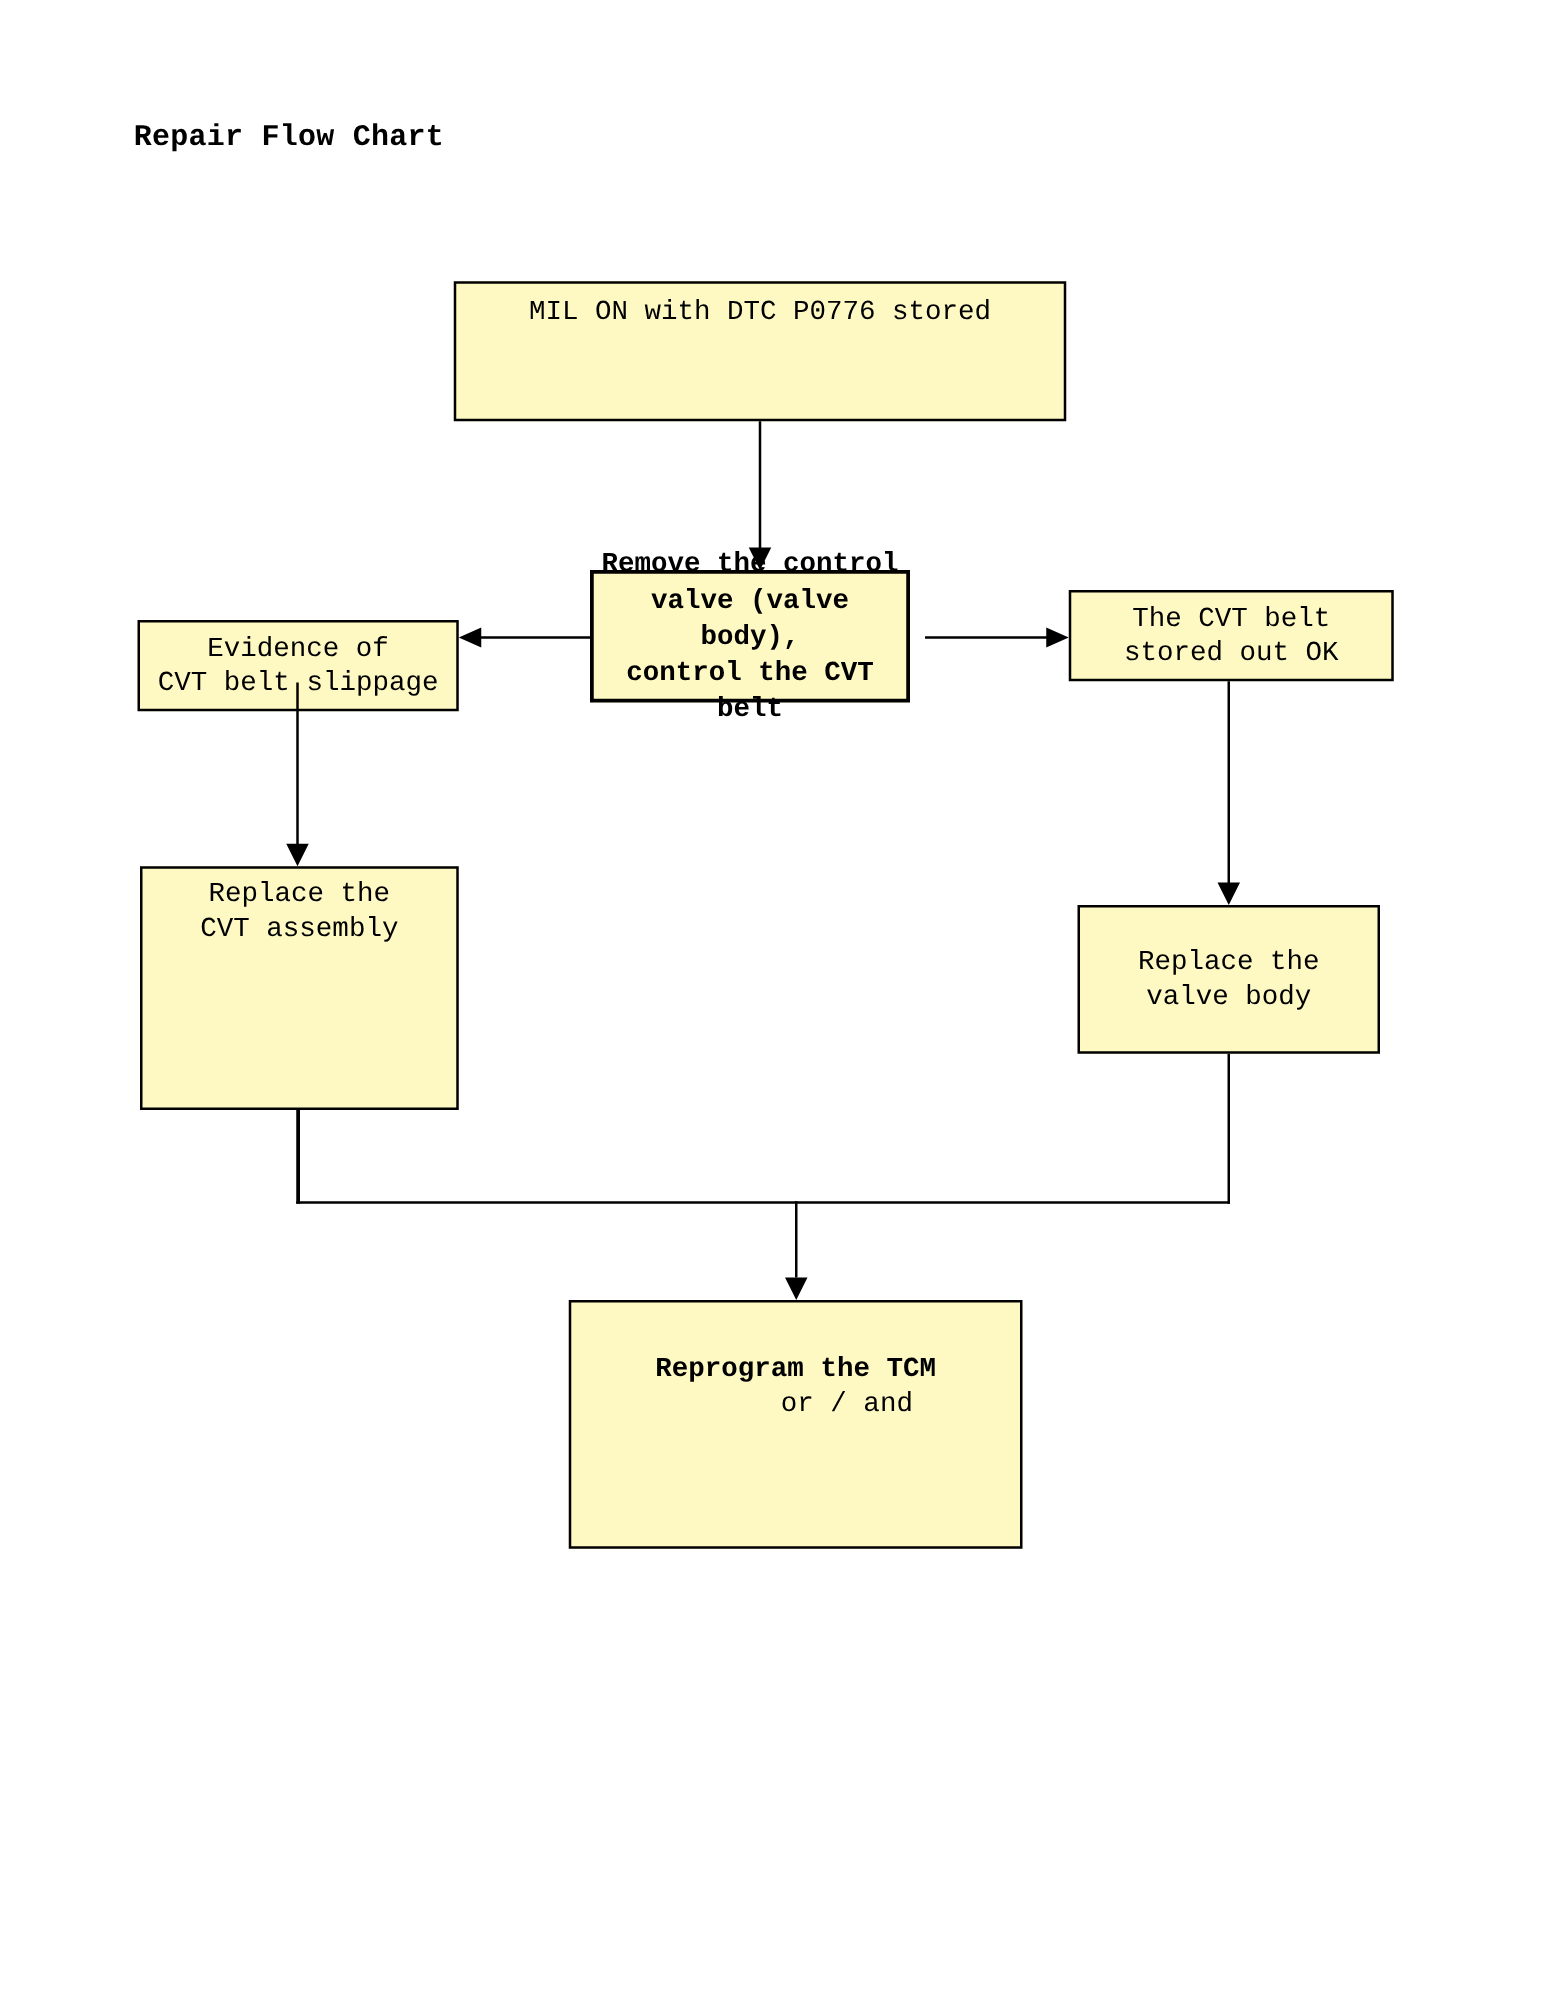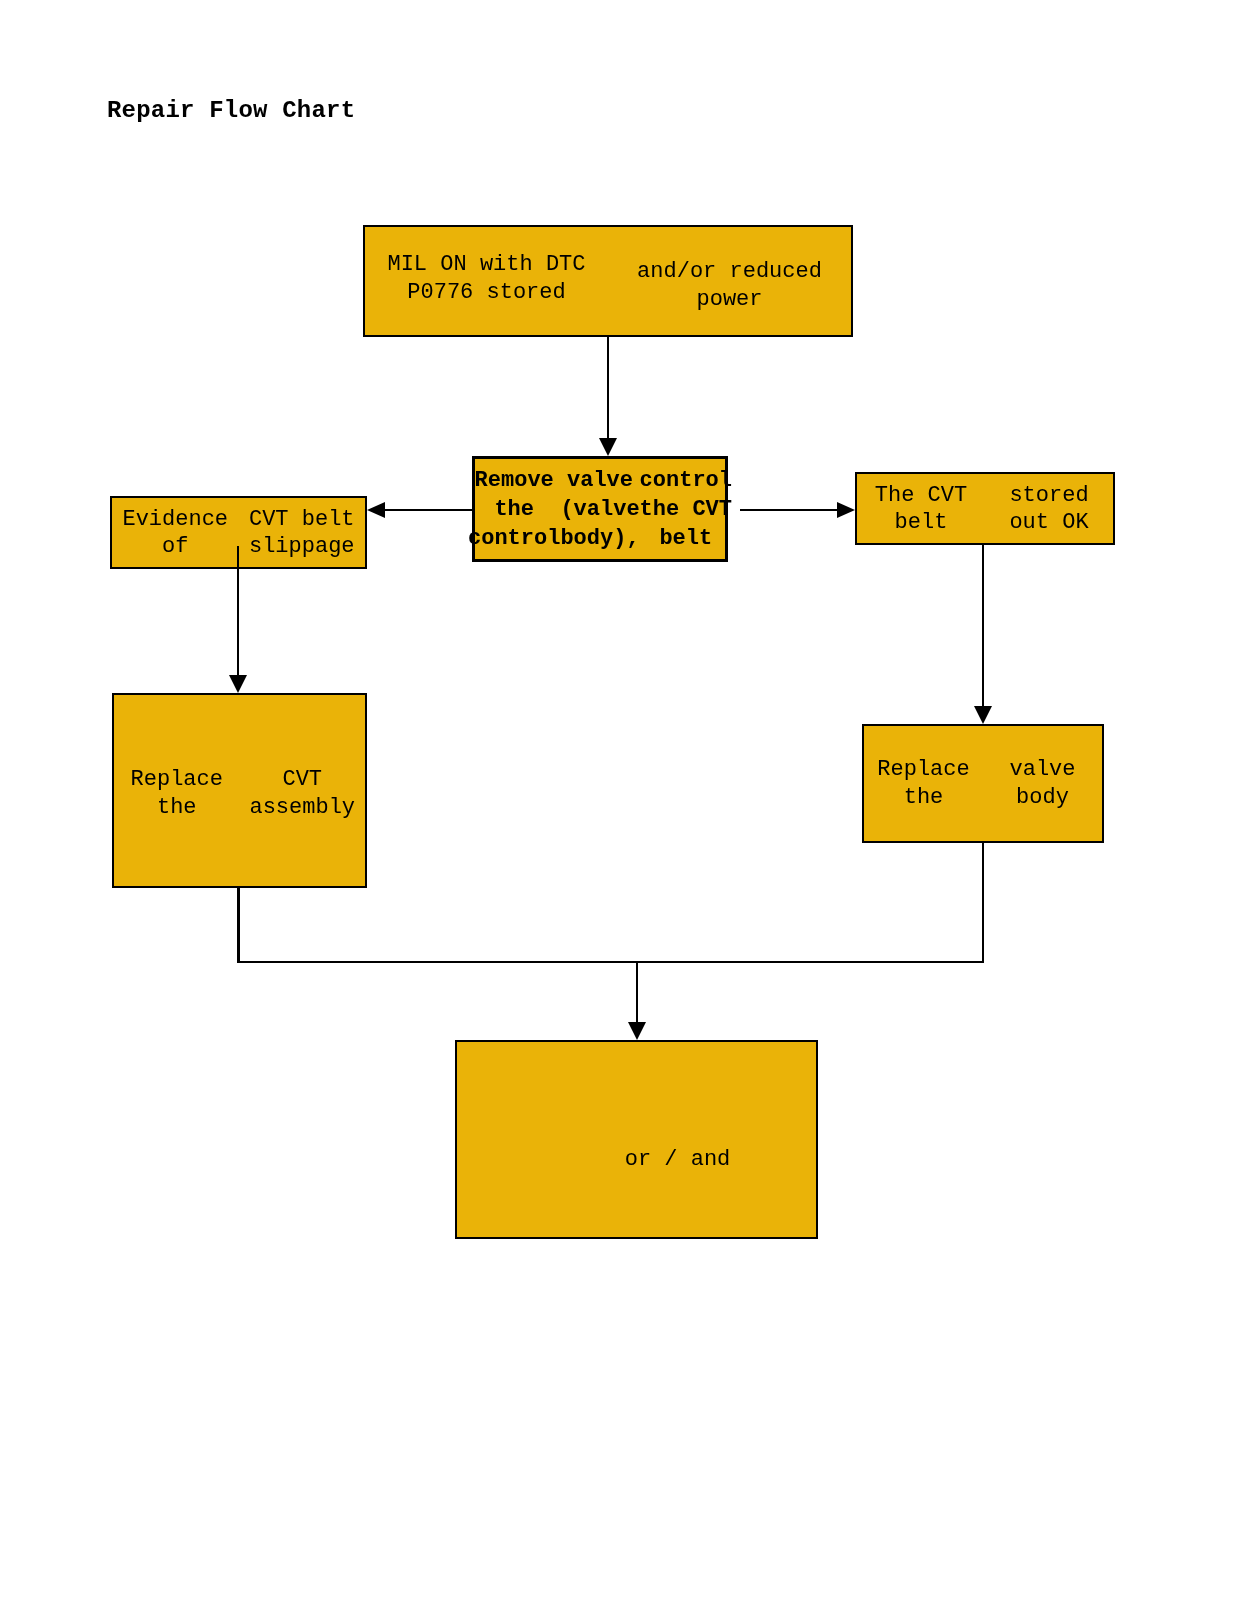--- a/index.html
+++ b/index.html
@@ -17,26 +17,26 @@
     left: 107px;
     top: 97px;
     font-size: 24px;
     font-weight: bold;
     letter-spacing: 0.2px;
   }
   .node {
     position: absolute;
     box-sizing: border-box;
     border: 2px solid #000000;
-    background: #eab308;
+    background: #fef9c3;
     font-size: 22px;
     line-height: 28px;
     text-align: center;
     display: flex;
-    flex-direction: row;
+    flex-direction: column;
     align-items: center;
   }
   .node.center-v { justify-content: center; }
   .node.top-v { justify-content: flex-start; }
   .node.bold-border { border-width: 3px; }
   .node.bold-text { font-weight: bold; }
   .line-row { width: 100%; }
   .conn {
     position: absolute;
     background: #000000;
@@ -66,21 +66,20 @@
 </style>
 </head>
 <body>
 
 <div id="canvas">
 
   <div class="page-title">Repair Flow Chart</div>
 
   <div class="node top-v" style="left:363px; top:225px; width:490px; height:112px; padding-top:9px;">
     <div class="line-row gap-after">MIL ON with DTC P0776 stored</div>
-    <div class="line-row">and/or reduced power</div>
   </div>
 
   <div class="conn" style="left:607px; top:337px; width:2px; height:103px;"></div>
   <div class="arrowhead down" style="left:599px; top:438px;"></div>
 
   <div class="node center-v bold-border bold-text" style="left:472px; top:456px; width:256px; height:106px; line-height:29px;">
     <div class="line-row">Remove the control</div>
     <div class="line-row">valve (valve body),</div>
     <div class="line-row">control the CVT belt</div>
   </div>
@@ -117,16 +116,17 @@
     <div class="line-row">valve body</div>
   </div>
 
   <div class="conn" style="left:237px; top:888px; width:3px; height:75px;"></div>
   <div class="conn" style="left:982px; top:843px; width:2px; height:120px;"></div>
   <div class="conn" style="left:237px; top:961px; width:747px; height:2px;"></div>
   <div class="conn" style="left:636px; top:961px; width:2px; height:61px;"></div>
   <div class="arrowhead down" style="left:628px; top:1022px;"></div>
 
   <div class="node top-v" style="left:455px; top:1040px; width:363px; height:199px; padding-top:40px; line-height:28px;">
+    <div class="line-row" style="font-weight:bold;">Reprogram the TCM</div>
     <div class="line-row shift-right">or / and</div>
   </div>
 
 </div>
 
 </body></html>

